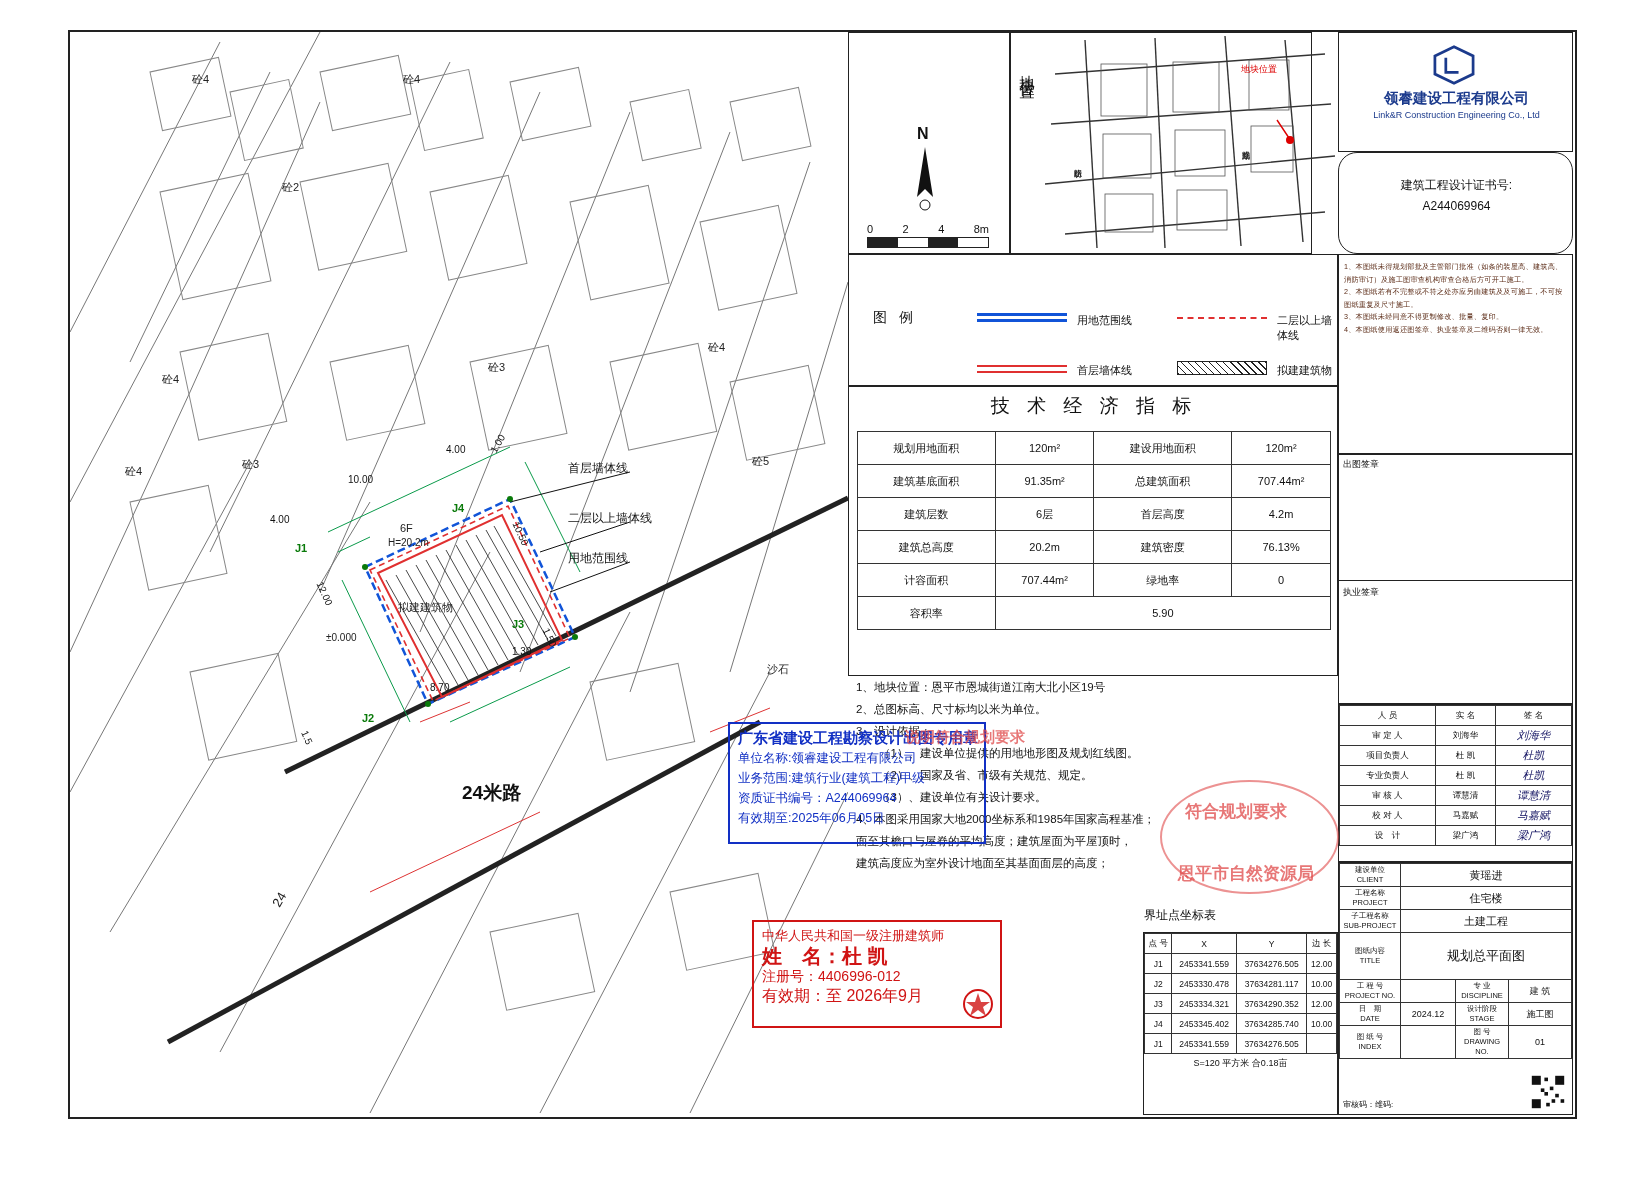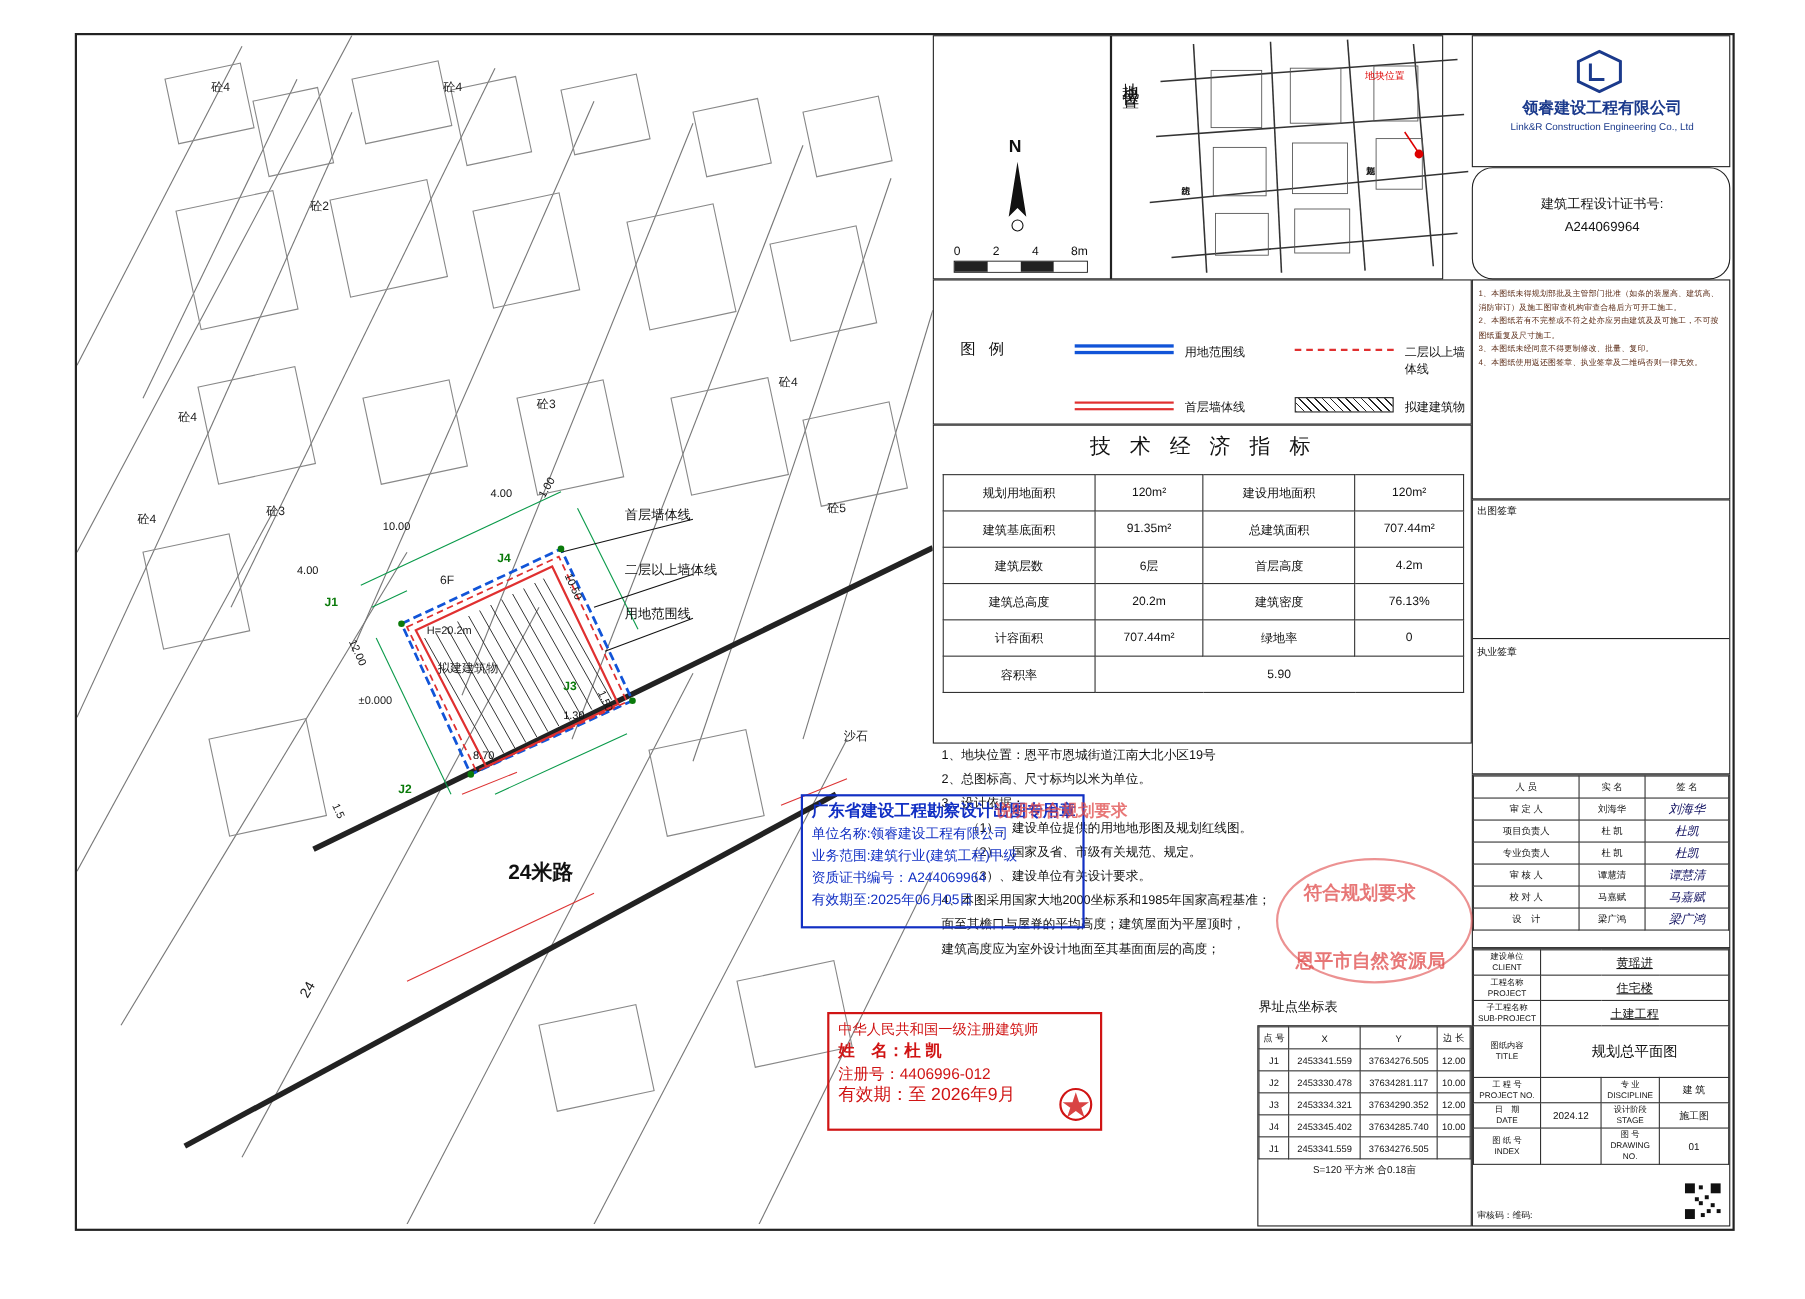--- a/index.html
+++ b/index.html
@@ -52,21 +52,21 @@
   .desc{position:absolute;left:856px;top:676px;width:480px;font-size:11.5px;line-height:22px;color:#111;}
   .desc div{white-space:nowrap;}
   
   table.pers{width:100%;border-collapse:collapse;font-size:8.5px;}
   table.pers td{border:1px solid #333;height:17px;text-align:center;}
   .sig{font-family:"Liberation Serif",serif;color:#101060;font-style:italic;font-size:11px;}
   
   table.tb{width:100%;border-collapse:collapse;font-size:9px;}
   table.tb td{border:1px solid #333;text-align:center;padding:1px;}
   .tb-lbl{font-size:7.5px;line-height:10px;}
-  .tb-val{font-size:11px;text-decoration:underline;}
+  .tb-val{font-size:11px;}
   
   .coord-h{position:absolute;left:0;top:-26px;width:195px;text-align:left;font-size:12px;}
   table.coord{width:100%;border-collapse:collapse;font-size:8.5px;}
   table.coord td,table.coord th{border:1px solid #333;height:17px;text-align:center;font-weight:normal;}
   .coord-foot{font-size:9px;text-align:center;}
   
   .seal{position:absolute;box-sizing:border-box;}
   .seal-blue{border:2px solid #1230c4;color:#1230c4;}
   .seal-red{border:2px solid #d01414;color:#d01414;}
   .seal-row{font-size:12.5px;line-height:20px;white-space:nowrap;}
@@ -194,21 +194,21 @@
     <span class="maplabel" style="left:172px;top:425px">砼3</span>
     <span class="maplabel" style="left:55px;top:432px">砼4</span>
     <span class="maplabel" style="left:638px;top:308px">砼4</span>
     <span class="maplabel" style="left:682px;top:422px">砼5</span>
     <span class="maplabel" style="left:697px;top:630px">沙石</span>
 
     <span class="road-label" style="left:392px;top:748px">24米路</span>
     <span class="maplabel" style="left:202px;top:860px;transform:rotate(-60deg);font-size:13px">24</span>
 
     <span class="maplabel" style="left:330px;top:490px;font-size:11px">6F</span>
-    <span class="maplabel" style="left:318px;top:536px;font-size:10px">H=20.2m</span>
+    <span class="maplabel" style="left:318px;top:505px;font-size:10px">H=20.2m</span>
     <span class="maplabel" style="left:328px;top:568px;font-size:11px">拟建建筑物</span>
     <span class="maplabel" style="left:256px;top:600px;font-size:10px">±0.000</span>
 
     <span class="ptlbl" style="left:225px;top:510px">J1</span>
     <span class="ptlbl" style="left:292px;top:680px">J2</span>
     <span class="ptlbl" style="left:442px;top:586px">J3</span>
     <span class="ptlbl" style="left:382px;top:470px">J4</span>
 
     <span class="dimtxt" style="left:376px;top:412px">4.00</span>
     <span class="dimtxt" style="left:418px;top:406px;transform:rotate(-60deg)">1.00</span>
@@ -550,21 +550,21 @@
   <div class="seal seal-blue" style="left:728px;top:722px;width:258px;height:122px;padding:4px 8px">
     <div class="seal-row seal-big">广东省建设工程勘察设计出图专用章</div>
     <div class="seal-row">单位名称:领睿建设工程有限公司</div>
     <div class="seal-row">业务范围:建筑行业(建筑工程)甲级</div>
     <div class="seal-row">资质证书编号：A244069964</div>
     <div class="seal-row">有效期至:2025年06月05日</div>
   </div>
 
   <div class="seal seal-red" style="left:752px;top:920px;width:250px;height:108px;padding:4px 8px">
     <div class="seal-row" style="font-size:13px">中华人民共和国一级注册建筑师</div>
-    <div class="seal-row" style="font-size:15px;font-weight:bold">
+    <div class="seal-row" style="font-size:20px;font-weight:bold">
       <span>姓　名：</span><span>杜 凯</span>
     </div>
     <div class="seal-row" style="font-size:14px">
       <span>注册号：</span><span>4406996-012</span>
     </div>
     <div class="seal-row" style="font-size:16px">
       <span>有效期：</span><span>至 2026年9月</span>
     </div>
     <svg style="position:absolute;right:6px;bottom:6px;width:32px;height:32px" viewBox="0 0 32 32">
       <circle cx="16" cy="16" r="14" fill="none" stroke="#d01414" stroke-width="2"></circle>

